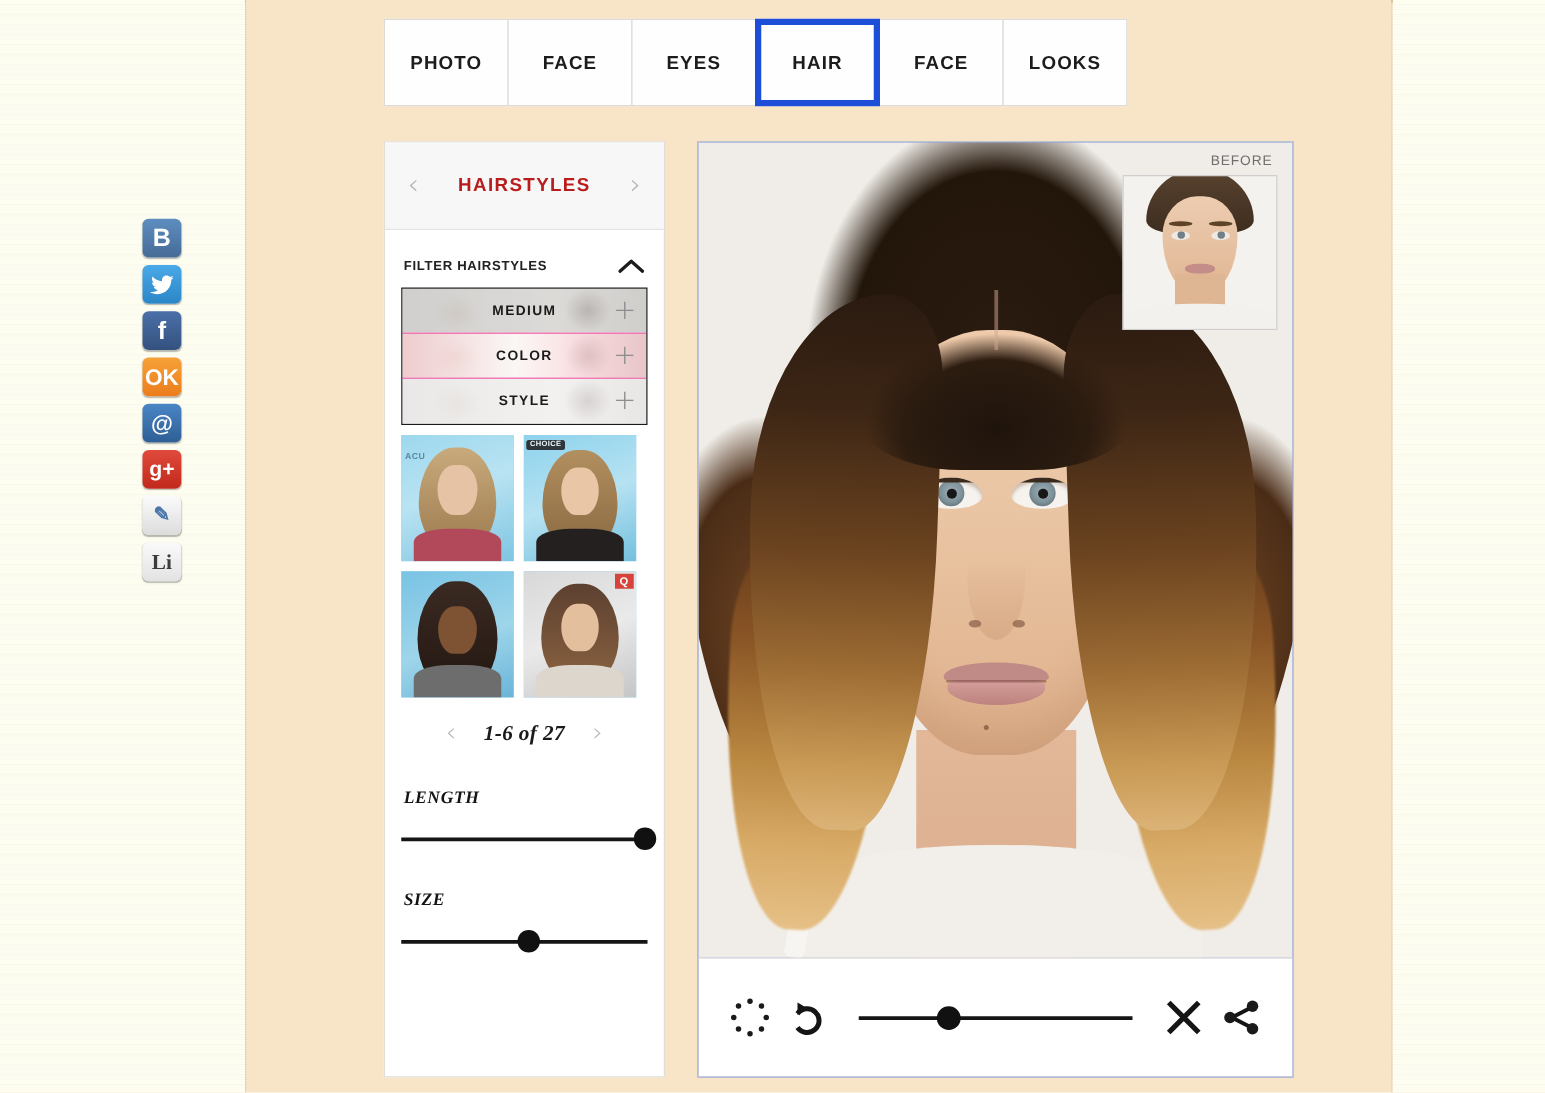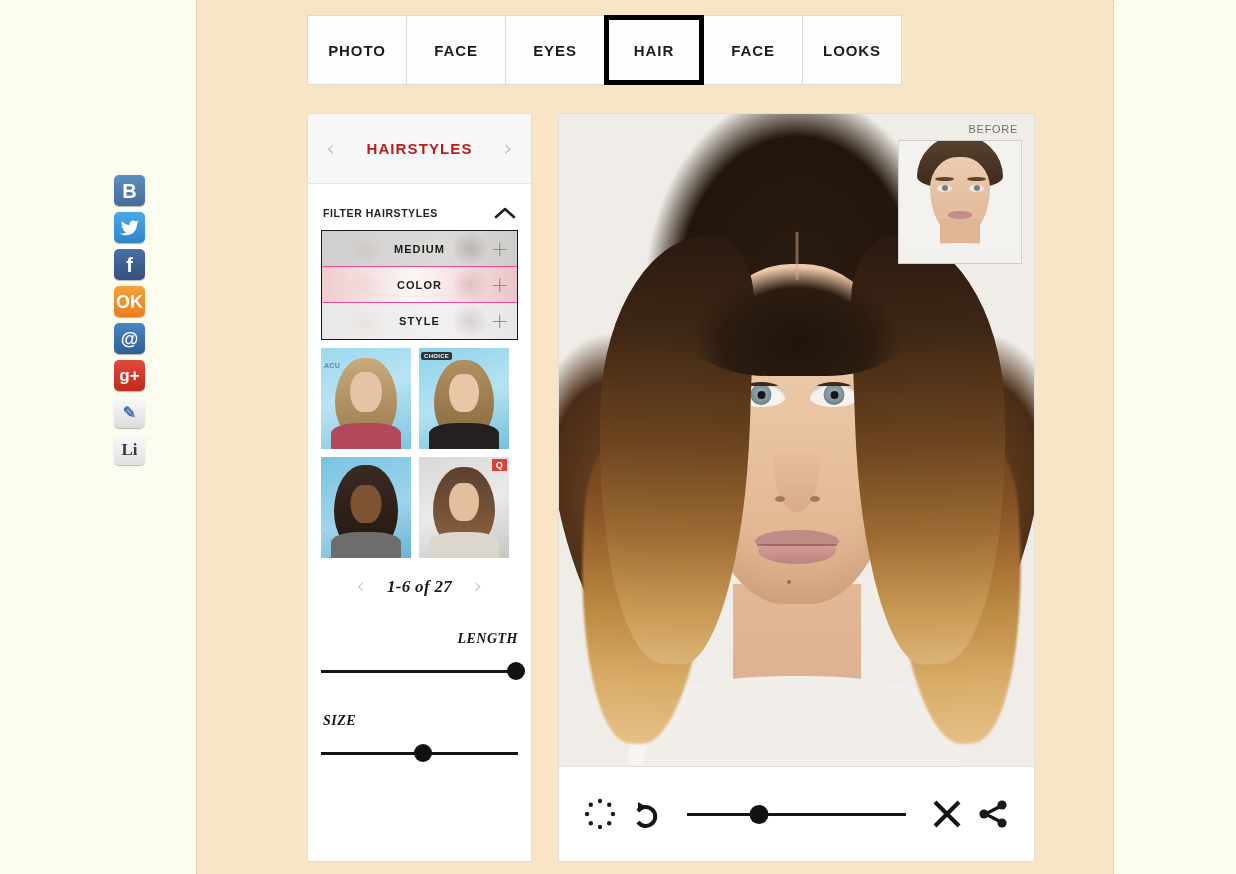--- a/index.html
+++ b/index.html
@@ -77,21 +77,21 @@
     margin-left: -1px;
     display: flex; align-items: center; justify-content: center;
     font-size: 15px; font-weight: bold;
     letter-spacing: .9px;
     color: #1c1c1c;
     cursor: pointer;
     font-family: "Liberation Sans", sans-serif;
   }
   .tab:first-child { margin-left: 0; }
   .tab.active {
-    border: 5px solid #000000;
+    border: 5px solid #1d4ed8;
     z-index: 3;
     position: relative;
   }
 
   
   #control-panel {
     position: absolute;
     left: 307px; top: 113px;
     width: 225px; height: 749px;
     background: #ffffff;
@@ -224,21 +224,21 @@
   }
   #pagination-label {
     font-family: "Liberation Serif", serif;
     font-style: italic;
     font-size: 17px; font-weight: bold; color: #1a1a1a;
     letter-spacing: .3px;
   }
 
   
   .slider-block { padding: 0 13px; }
-  #slider-length { padding-top: 34px; text-align: right; }
+  #slider-length { padding-top: 34px; }
   #slider-size { padding-top: 32px; }
   .slider-label {
     font-family: "Liberation Serif", serif;
     font-style: italic; font-weight: bold;
     font-size: 14px; letter-spacing: .5px; color: #141414;
     margin-bottom: 14px;
     padding-left: 2px;
   }
   .slider-track {
     position: relative;

